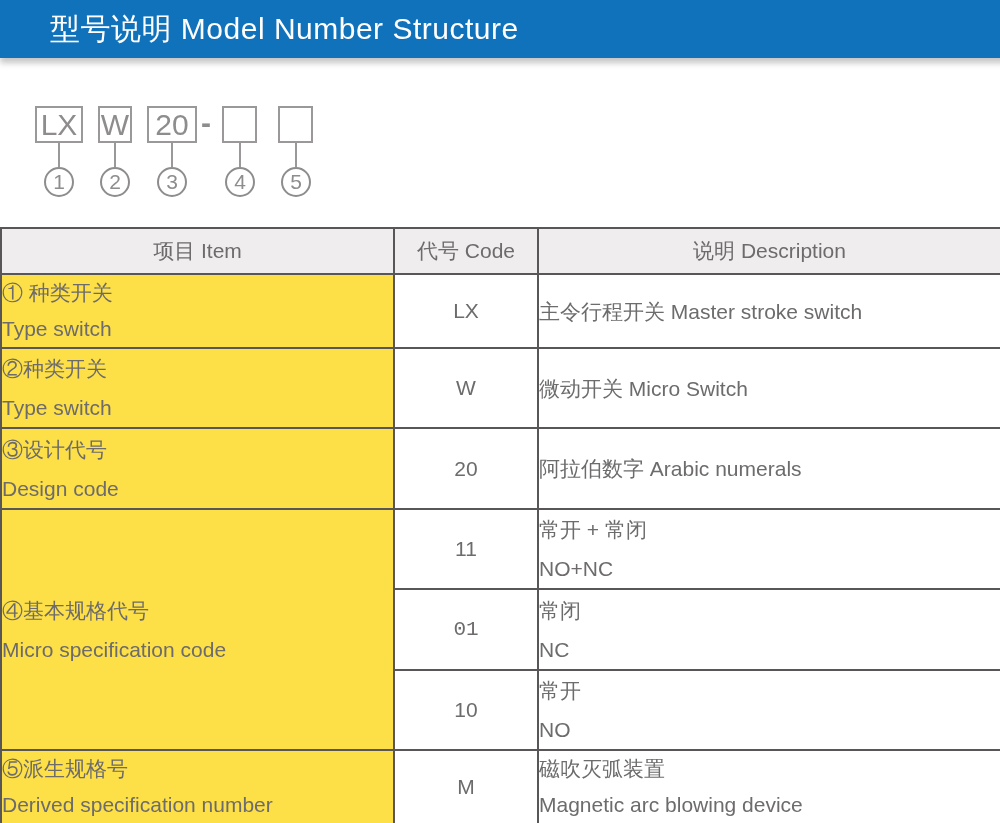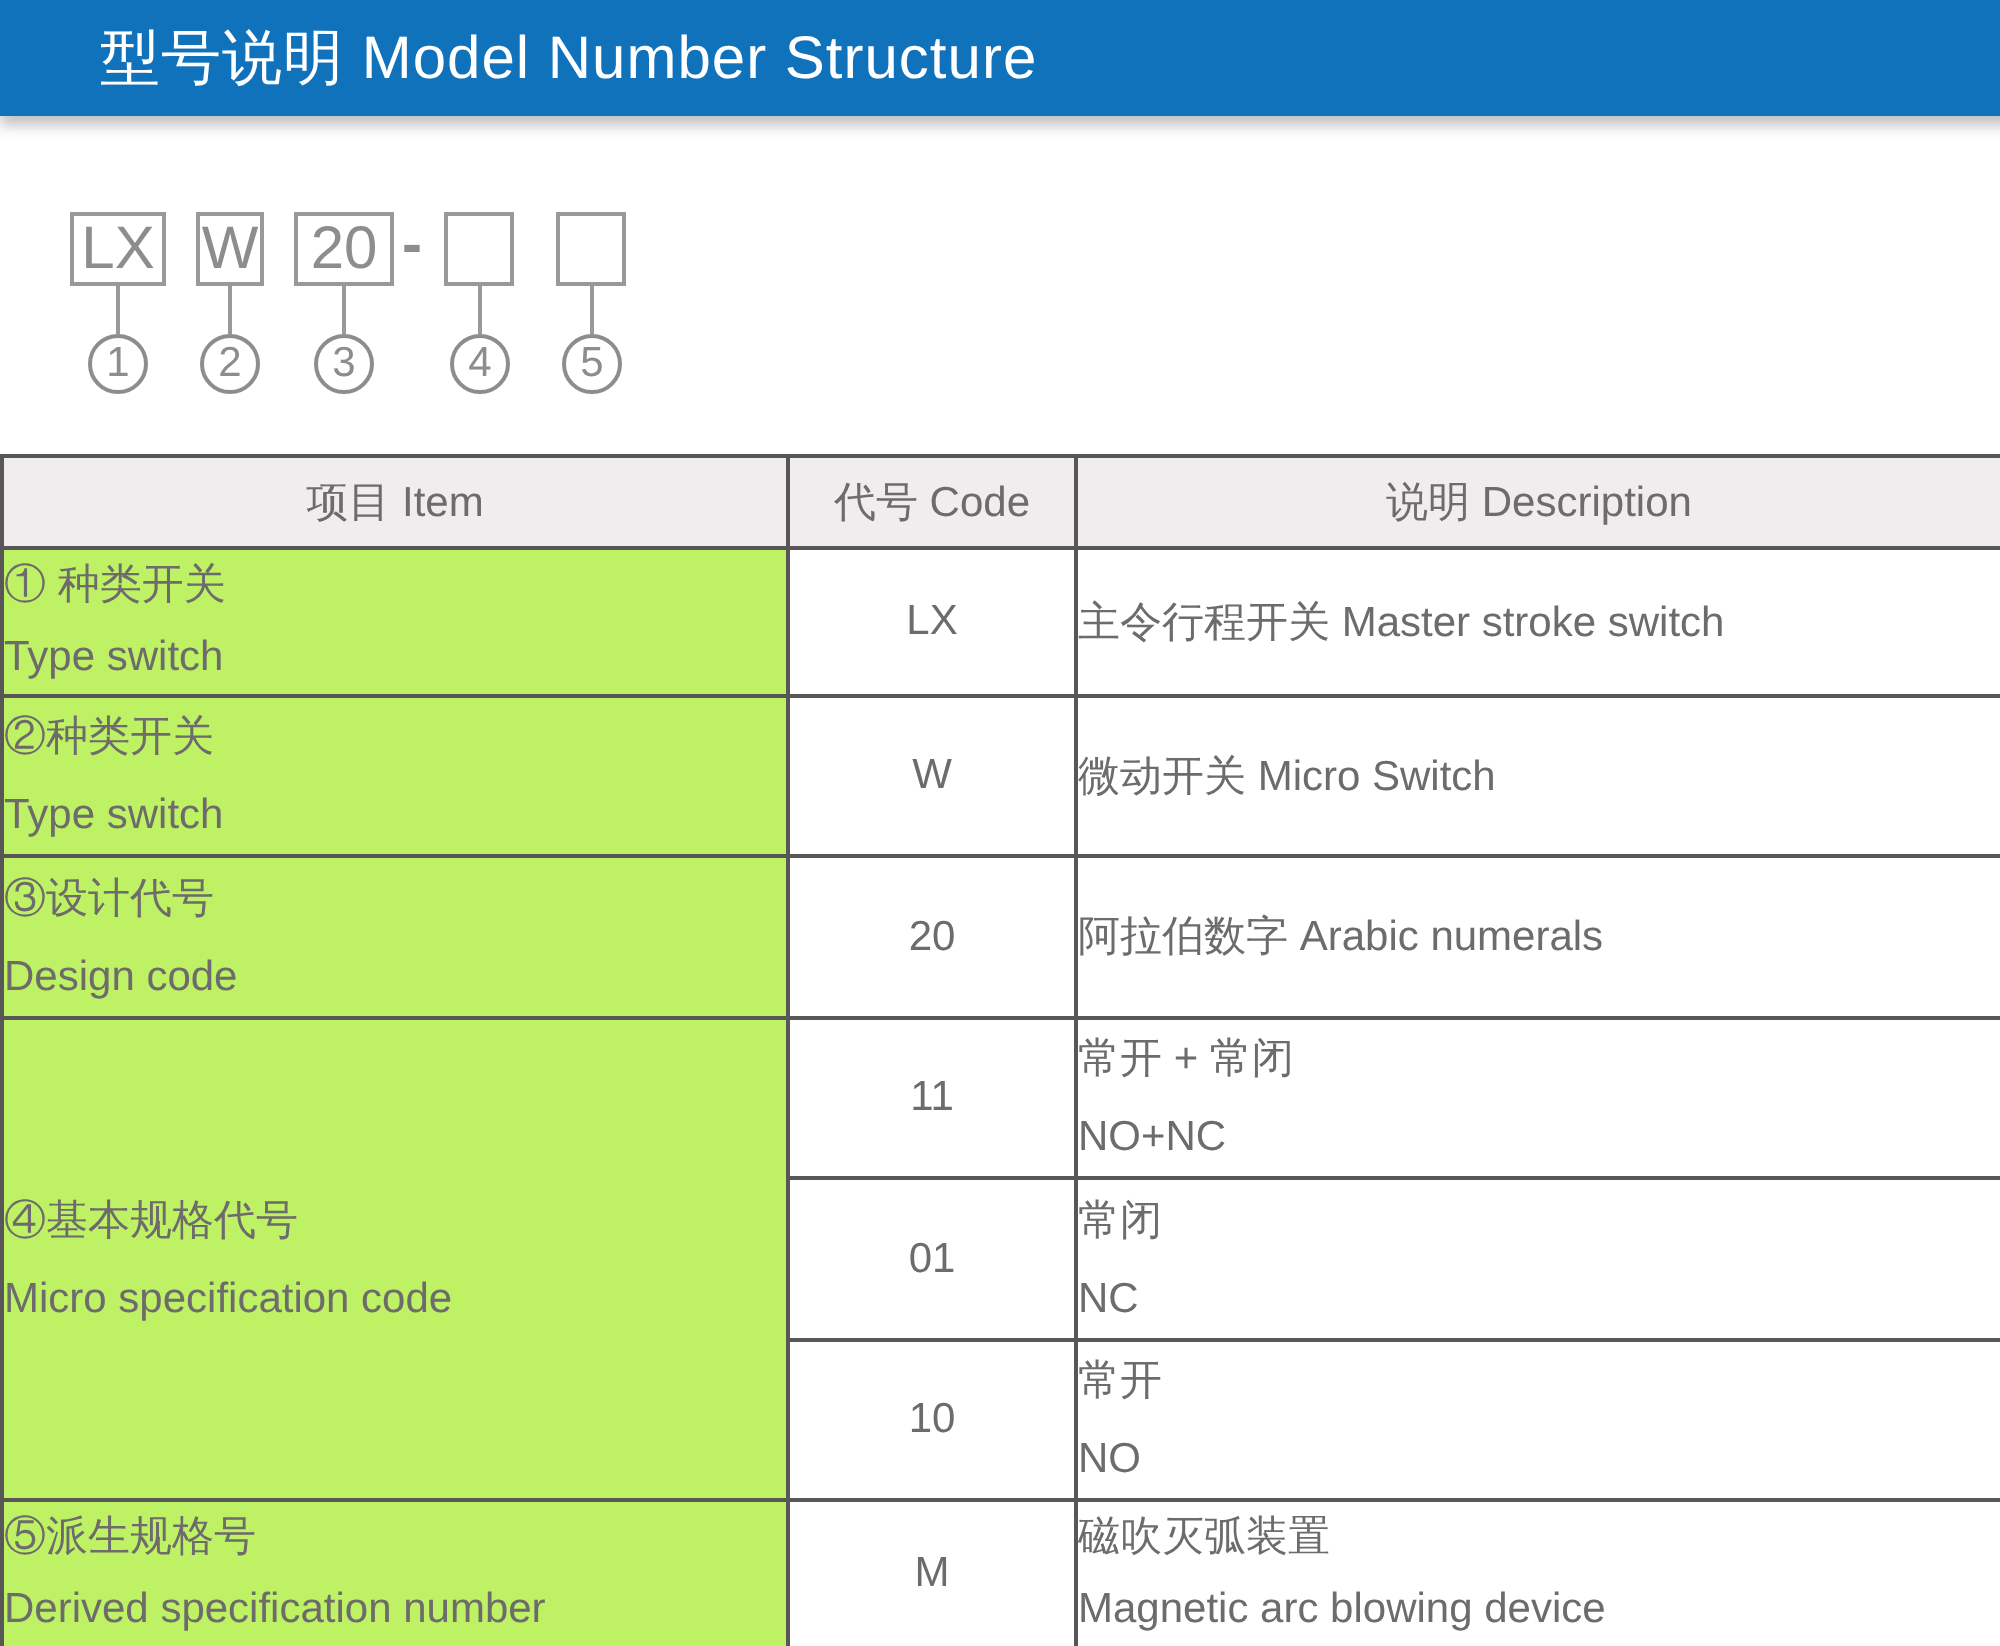--- a/index.html
+++ b/index.html
@@ -95,26 +95,26 @@
     font-size: 21px;
     vertical-align: middle;
     overflow: hidden;
     padding: 0;
   }
   table.spec th {
     background: #efeded;
     text-align: center;
   }
   td.item-cell {
-    background: #bef264;
+    background: #fde047;
     text-align: left;
     padding-left: 8px;
   }
   td.code-cell { text-align: center; }
-  td.code-cell.serif { font-family: Liberation Sans, sans-serif; margin-top: 48px; }
+  td.code-cell.serif { font-family: Liberation Mono, monospace; margin-top: 48px; }
   td.desc-cell { text-align: left; }
   .lines { display: flex; flex-direction: column; justify-content: center; }
   .line { line-height: 39px; white-space: nowrap; }
   .line.tight { line-height: 36px; }
   .line:empty { display: none; }
 </style>
 </head>
 <body>
 
 <div class="stage">

